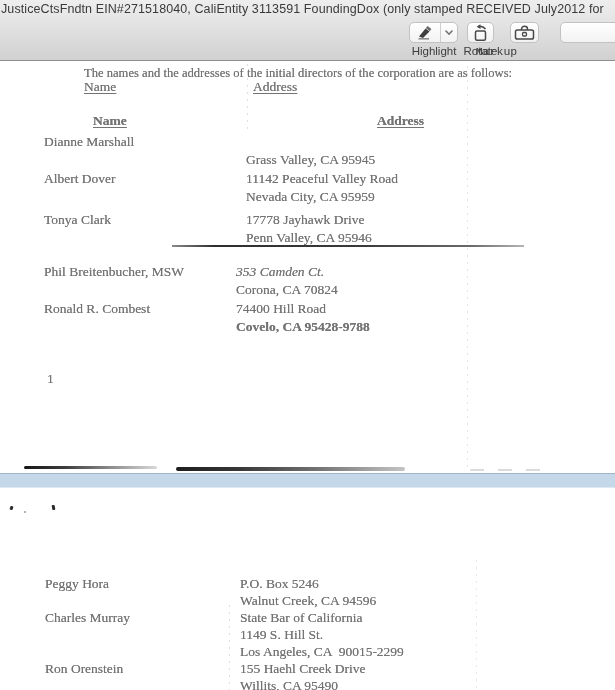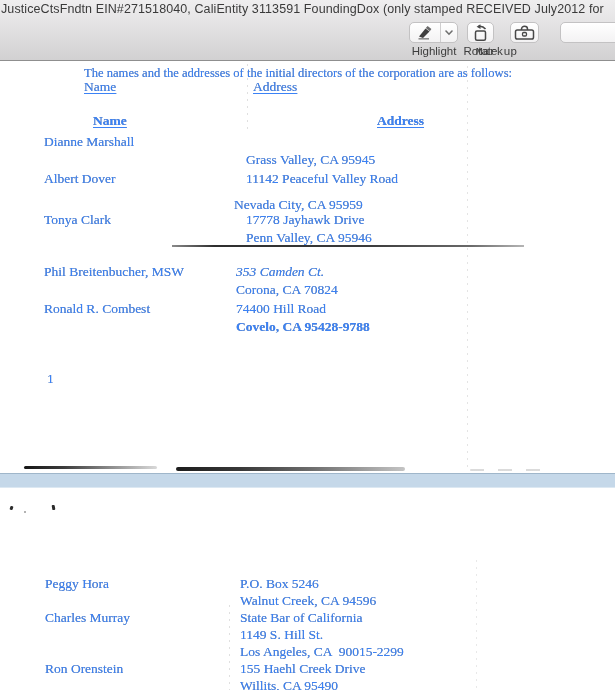--- a/index.html
+++ b/index.html
@@ -16,21 +16,21 @@
           background:linear-gradient(#ffffff,#f3f2f3);
           border:1px solid #c3c2c3;border-radius:5px;
           display:flex;align-items:center;justify-content:center;}
   .tb-btn .seg{display:flex;align-items:center;justify-content:center;height:100%;}
   .tb-btn .seg.drop{border-left:1px solid #cfcecf;}
   .tb-label{position:absolute;top:45px;font-size:11.5px;color:#3d3d3d;text-align:center;white-space:nowrap;}
 
   
   .doc-area{position:absolute;left:0;top:62px;width:615px;height:628px;background:#fff;}
   .dl{position:absolute;font-family:"Liberation Serif","DejaVu Serif",serif;
-      font-size:13.5px;line-height:14px;color:#3b82f6;white-space:pre;
+      font-size:13.5px;line-height:14px;color:#737373;white-space:pre;
       text-shadow:0 0 .4px rgba(0,0,0,.45);}
   .intro{font-size:12.6px;}
   .hdr{text-decoration:underline;text-underline-offset:2px;}
   .bold{font-weight:bold;}
   .hrule{position:absolute;left:172px;top:245px;width:352px;height:2px;
          background:linear-gradient(to right,#8a8a8a,#2e2e2e 12%,#3a3a3a 55%,#6a6a6a 85%,#b5b5b5);}
 
   
   .smudge{position:absolute;border-radius:2px;}
   .s1{left:24px;top:466px;width:133px;height:3px;
@@ -104,21 +104,21 @@
   <span class="dl hdr" style="left:253px;top:80px;">Address</span>
 
   <span class="dl hdr bold" style="left:93px;top:114px;">Name</span>
   <span class="dl hdr bold" style="left:377px;top:114px;">Address</span>
 
   <span class="dl" style="left:44px;top:135px;">Dianne Marshall</span>
   <span class="dl" style="left:246px;top:153px;">Grass Valley, CA 95945</span>
 
   <span class="dl" style="left:44px;top:172px;">Albert Dover</span>
   <span class="dl" style="left:246px;top:172px;">11142 Peaceful Valley Road</span>
-  <span class="dl" style="left:234px;top:190px;margin-top:8px;">Nevada City, CA 95959</span>
+  <span class="dl" style="left:246px;top:190px;">Nevada City, CA 95959</span>
 
   <span class="dl" style="left:44px;top:213px;">Tonya Clark</span>
   <span class="dl" style="left:246px;top:213px;">17778 Jayhawk Drive</span>
   <span class="dl" style="left:246px;top:231px;">Penn Valley, CA 95946</span>
 
   <div class="hrule"></div>
 
   <span class="dl" style="left:44px;top:265px;">Phil Breitenbucher, MSW</span>
   <span class="dl" style="left:236px;top:265px;font-style:italic;">353 Camden Ct.</span>
   <span class="dl" style="left:236px;top:283px;">Corona, CA 70824</span>

